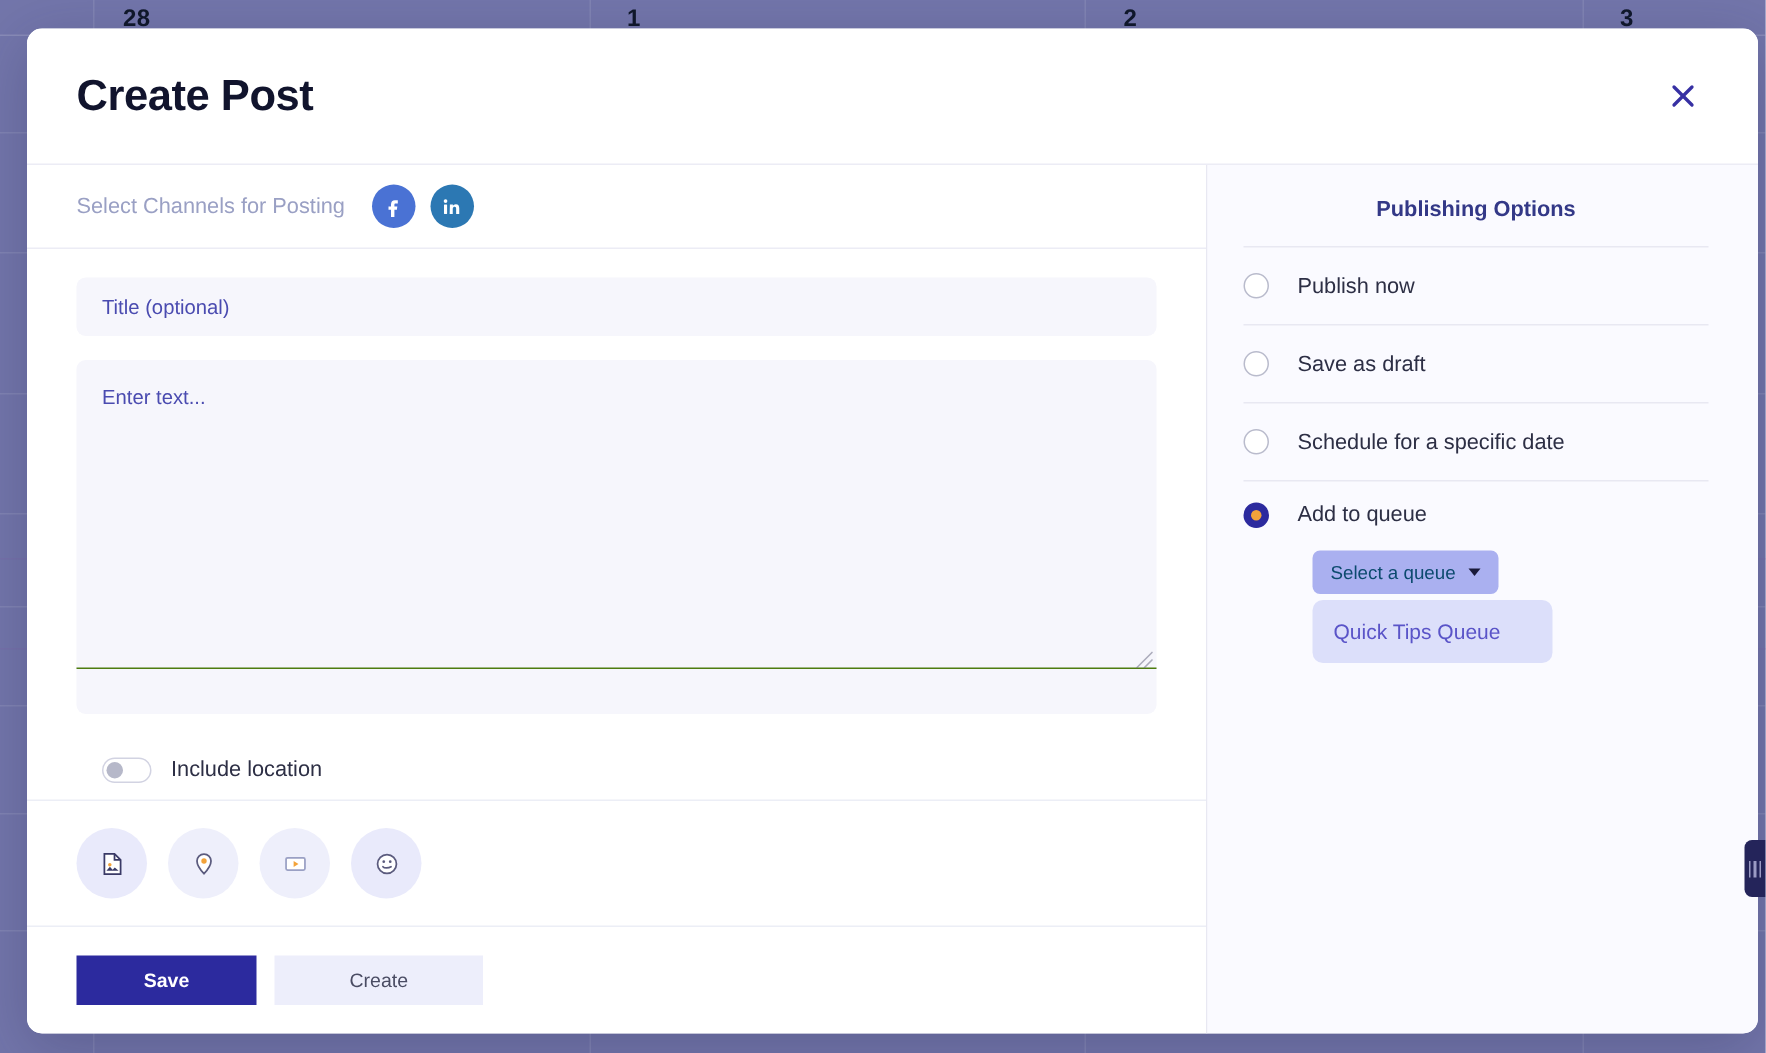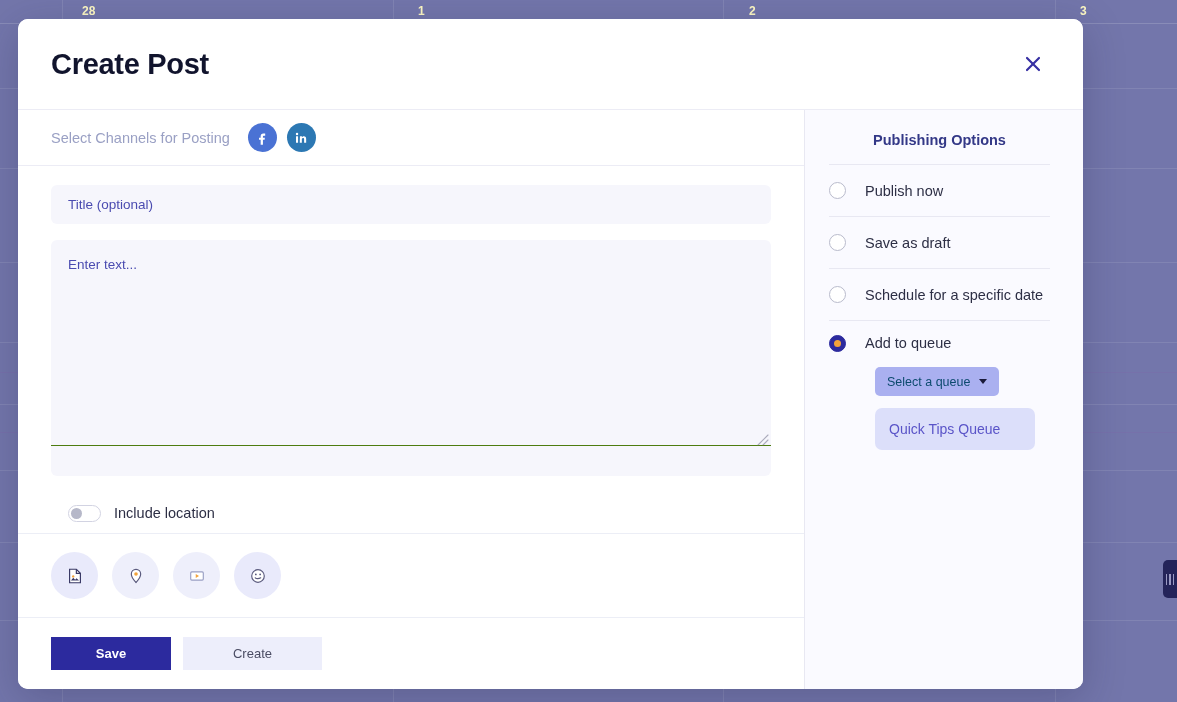--- a/index.html
+++ b/index.html
@@ -20,29 +20,29 @@
     position: absolute; left: 0; right: 0; height: 1px;
     background: rgba(255,255,255,0.10);
   }
   .cal-row-line.strong { background: rgba(120,110,170,0.55); }
   .cal-header-band {
     position: absolute; left: 0; right: 0; top: 0; height: 24px;
     border-bottom: 1px solid rgba(255,255,255,0.16);
   }
   .cal-date {
     position: absolute; top: 4px;
-    font-size: 12px; font-weight: 700; color: #fef9c3;
+    font-size: 16px; font-weight: 700; color: #0f172a;
     letter-spacing: .2px;
   }
 
   
   .modal {
     position: absolute;
     left: 18px; top: 19px;
-    width: 1065px; height: 670px;
+    width: 1154px; height: 670px;
     background: #ffffff;
     border-radius: 10px;
     box-shadow: 0 10px 40px rgba(30,30,70,.25);
     overflow: hidden;
     display: flex; flex-direction: column;
   }
 
   .modal-header {
     height: 91px; flex: 0 0 91px;
     display: flex; align-items: center; justify-content: space-between;
@@ -231,21 +231,21 @@
     font-size: 12.5px; cursor: pointer;
     font-family: "Liberation Sans", sans-serif;
   }
   .caret {
     width: 0; height: 0;
     border-left: 4.5px solid transparent;
     border-right: 4.5px solid transparent;
     border-top: 5px solid #1a1a3a;
   }
   .queue-menu {
-    margin-top: 12px;
+    margin-top: 4px;
     width: 160px;
     background: #dcdffa;
     border-radius: 7px;
     padding: 13px 0 13px 14px;
   }
   .queue-item {
     font-size: 14px; color: #5a54c8; cursor: pointer;
   }
 
   

